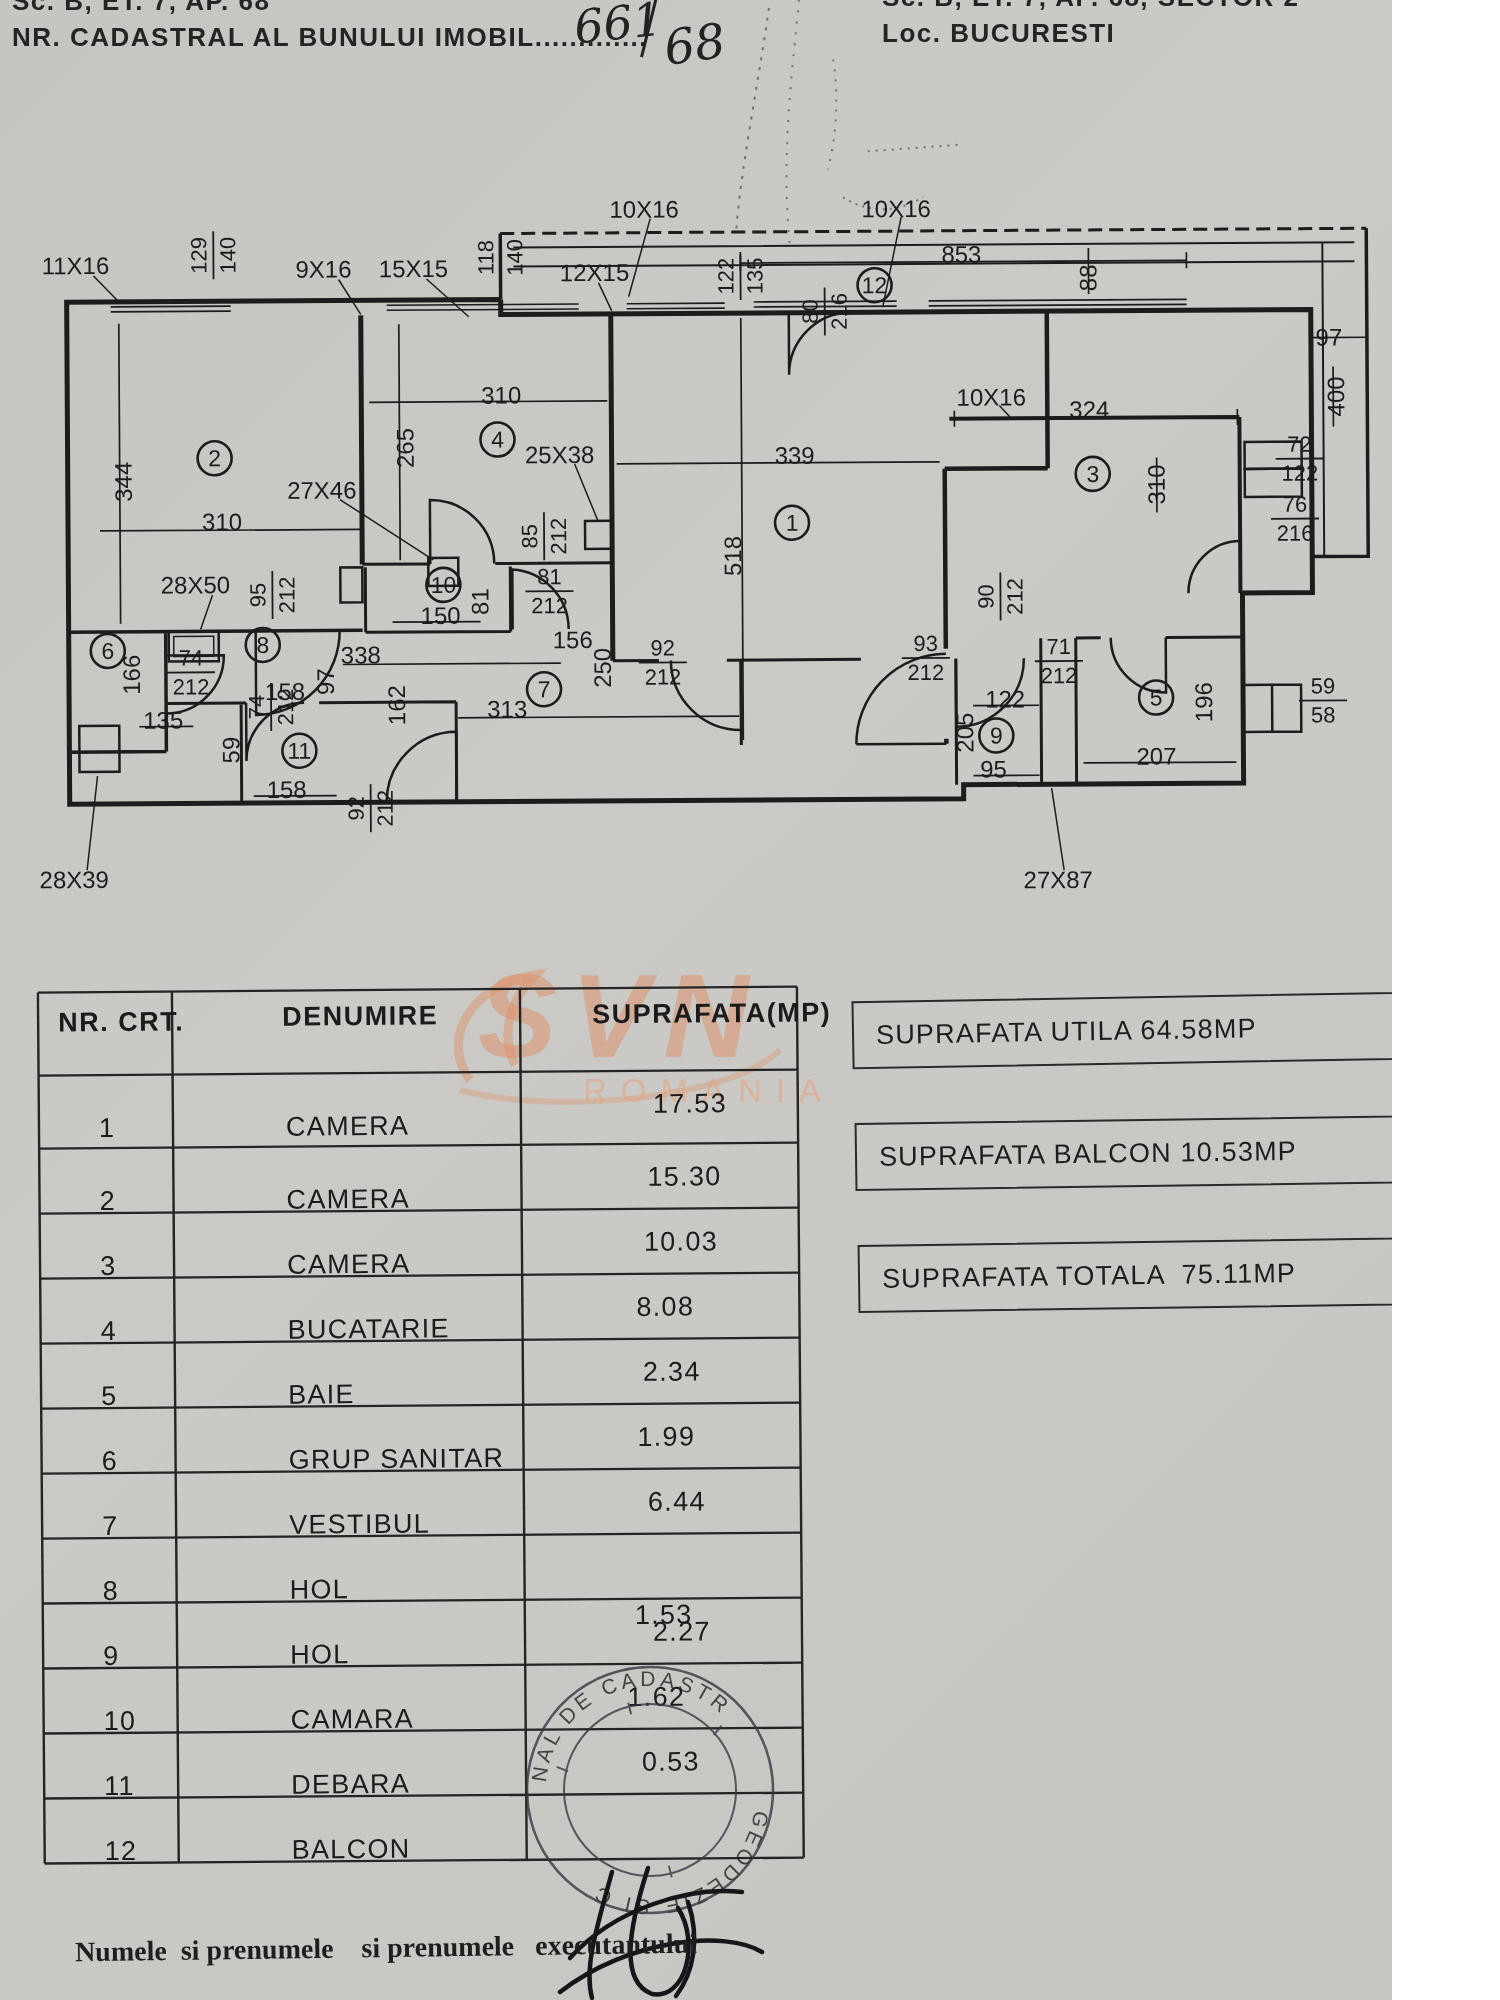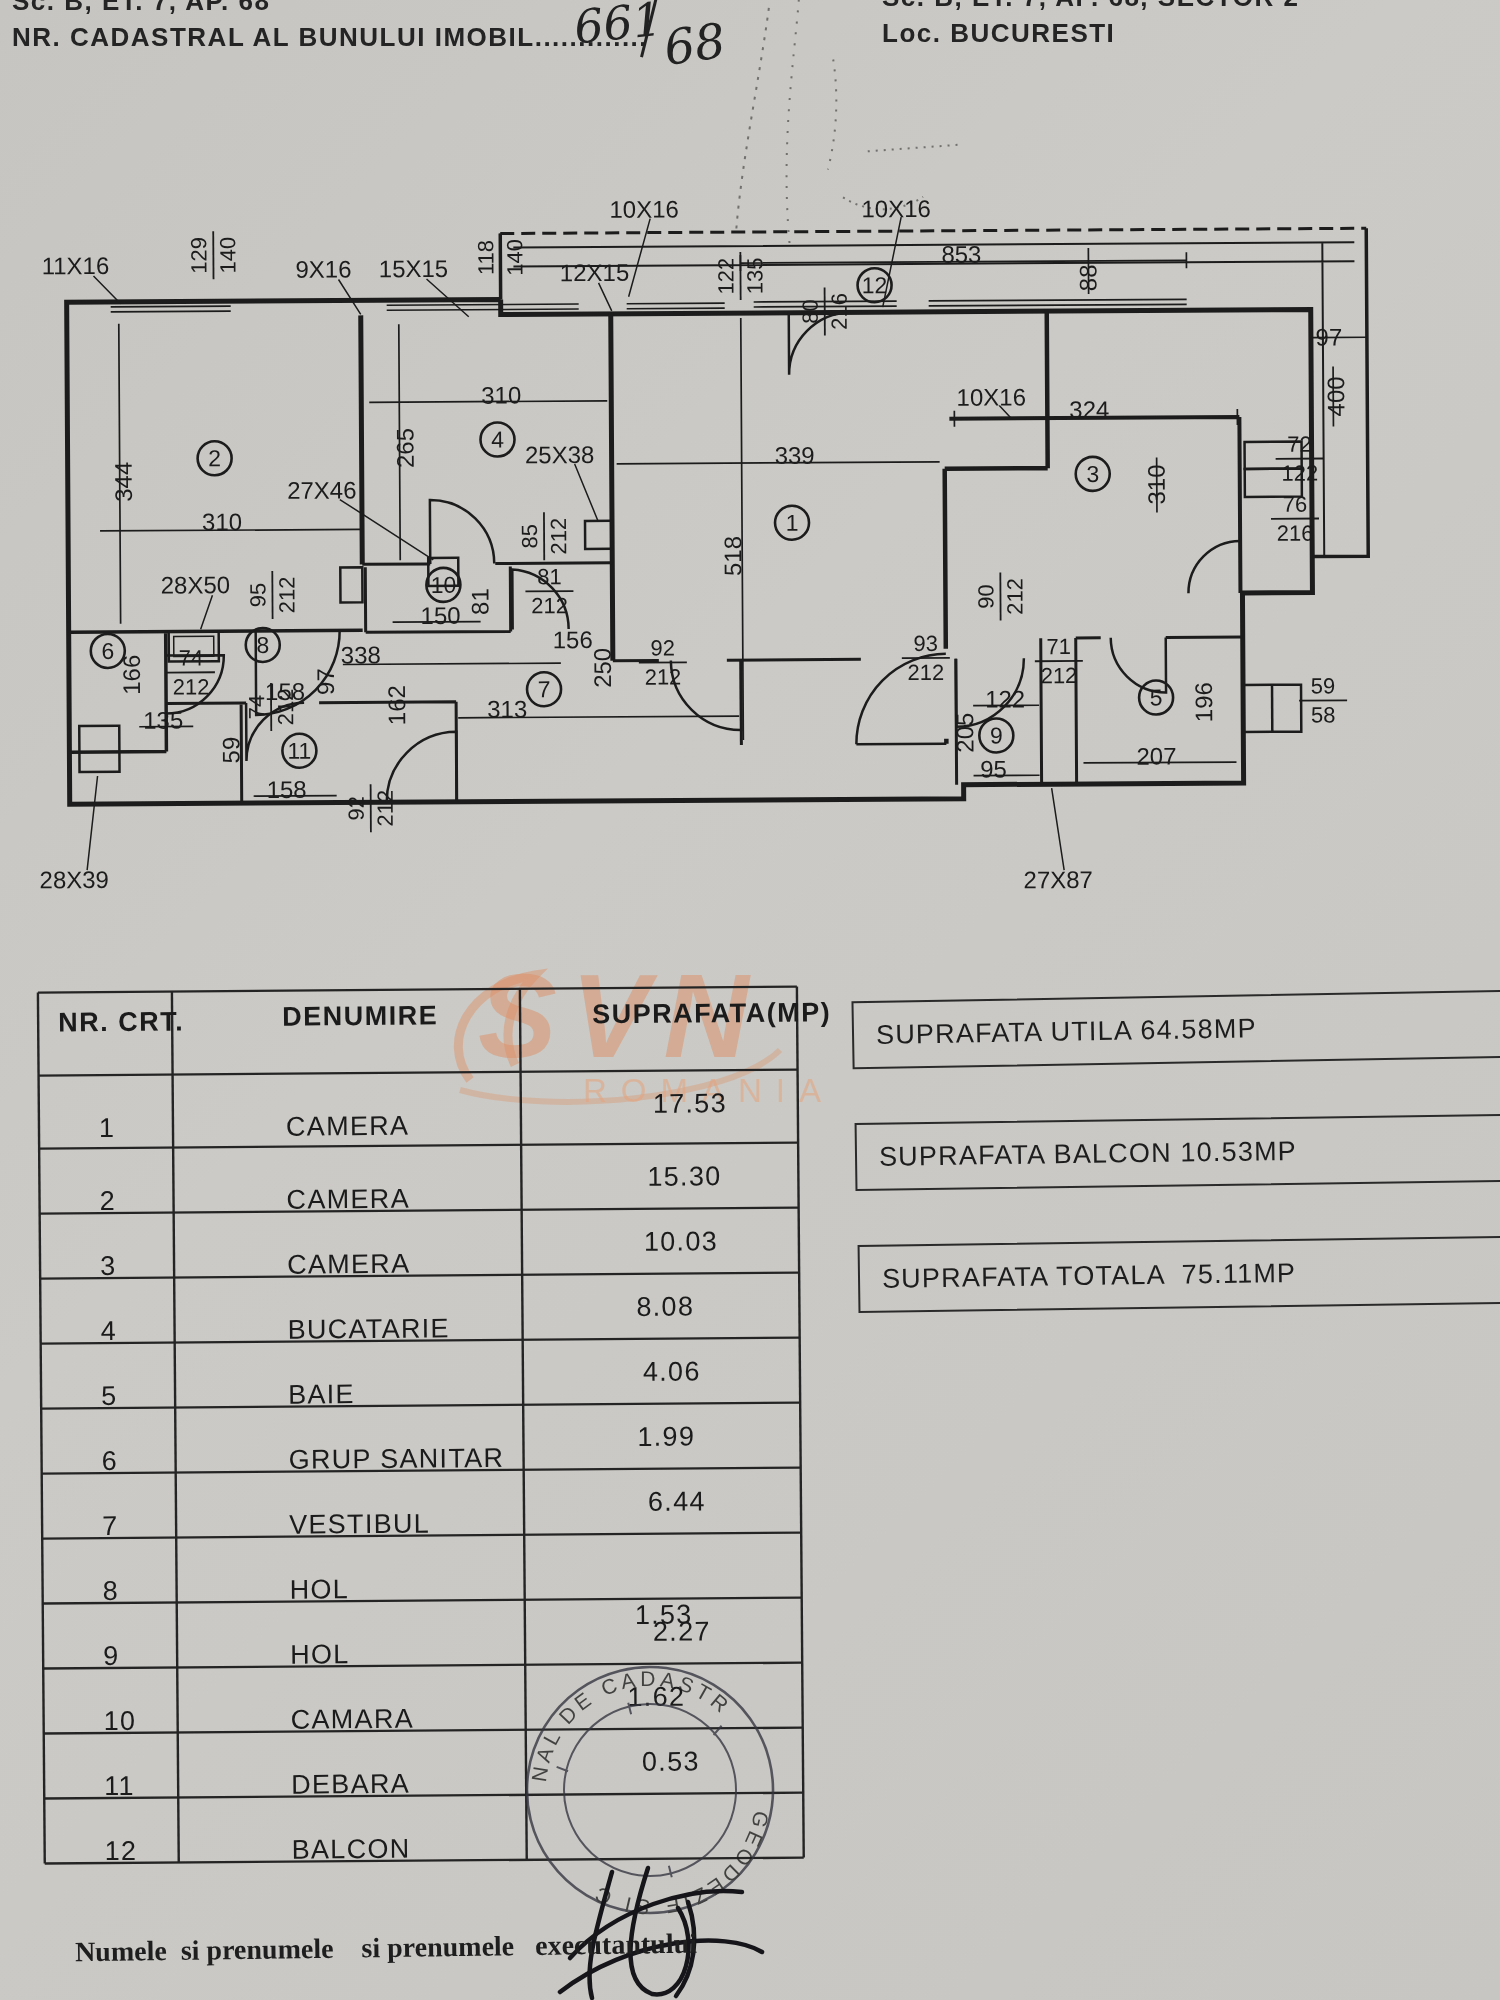--- a/index.html
+++ b/index.html
@@ -1,18 +1,18 @@
 <!DOCTYPE html>
 <html><head>
 <meta charset="utf-8">
 <style>
   html,body{margin:0;padding:0;}
   body{width:1500px;height:2000px;overflow:hidden;
        font-family:"Liberation Sans",sans-serif;}
-  .page{position:relative;width:1500px;height:2000px;overflow:hidden;
+  .page{position:relative;width:1392px;height:2000px;overflow:hidden;
         background:linear-gradient(135deg,#c6c5c1 0%,#cbcac6 40%,#c7c6c2 100%);}
   .abs{position:absolute;}
   .hdr{font-size:26px;letter-spacing:1.5px;color:#242424;font-weight:bold;white-space:pre;}
   .hand{font-family:"DejaVu Serif",serif;font-style:italic;color:#222;}
   svg text{font-family:"Liberation Sans",sans-serif;fill:#1c1c1c;}
   .tcell{position:absolute;font-size:27px;color:#1b1b1b;letter-spacing:1.3px;white-space:pre;}
   .thead{font-weight:bold;letter-spacing:1.5px;}
   .sumbox{position:absolute;border:2.5px solid #2a2a2a;height:64px;width:700px;
           display:flex;align-items:center;padding-left:22px;font-size:27px;
           letter-spacing:1.2px;color:#1d1d1d;white-space:pre;}
@@ -428,21 +428,21 @@
         <div class="tcell" style="left: 285px; top: 1181px;">CAMERA</div>
         <div class="tcell" style="left: 646px; top: 1161px;">15.30</div>
         <div class="tcell" style="left: 98px; top: 1246px;">3</div>
         <div class="tcell" style="left: 285px; top: 1246px;">CAMERA</div>
         <div class="tcell" style="left: 642px; top: 1226px;">10.03</div>
         <div class="tcell" style="left: 98px; top: 1311px;">4</div>
         <div class="tcell" style="left: 285px; top: 1311px;">BUCATARIE</div>
         <div class="tcell" style="left: 634px; top: 1291px;">8.08</div>
         <div class="tcell" style="left: 98px; top: 1376px;">5</div>
         <div class="tcell" style="left: 285px; top: 1376px;">BAIE</div>
-        <div class="tcell" style="left: 640px; top: 1356px;">4.06</div>
+        <div class="tcell" style="left: 640px; top: 1356px;">2.34</div>
         <div class="tcell" style="left: 98px; top: 1441px;">6</div>
         <div class="tcell" style="left: 285px; top: 1441px;">GRUP SANITAR</div>
         <div class="tcell" style="left: 634px; top: 1421px;">1.99</div>
         <div class="tcell" style="left: 98px; top: 1506px;">7</div>
         <div class="tcell" style="left: 285px; top: 1506px;">VESTIBUL</div>
         <div class="tcell" style="left: 644px; top: 1486px;">6.44</div>
         <div class="tcell" style="left: 98px; top: 1571px;">8</div>
         <div class="tcell" style="left: 285px; top: 1571px;">HOL</div>
         <div class="tcell" style="left: 630px; top: 1551px; margin-top: 48px;">1.53</div>
         <div class="tcell" style="left: 98px; top: 1636px;">9</div>

